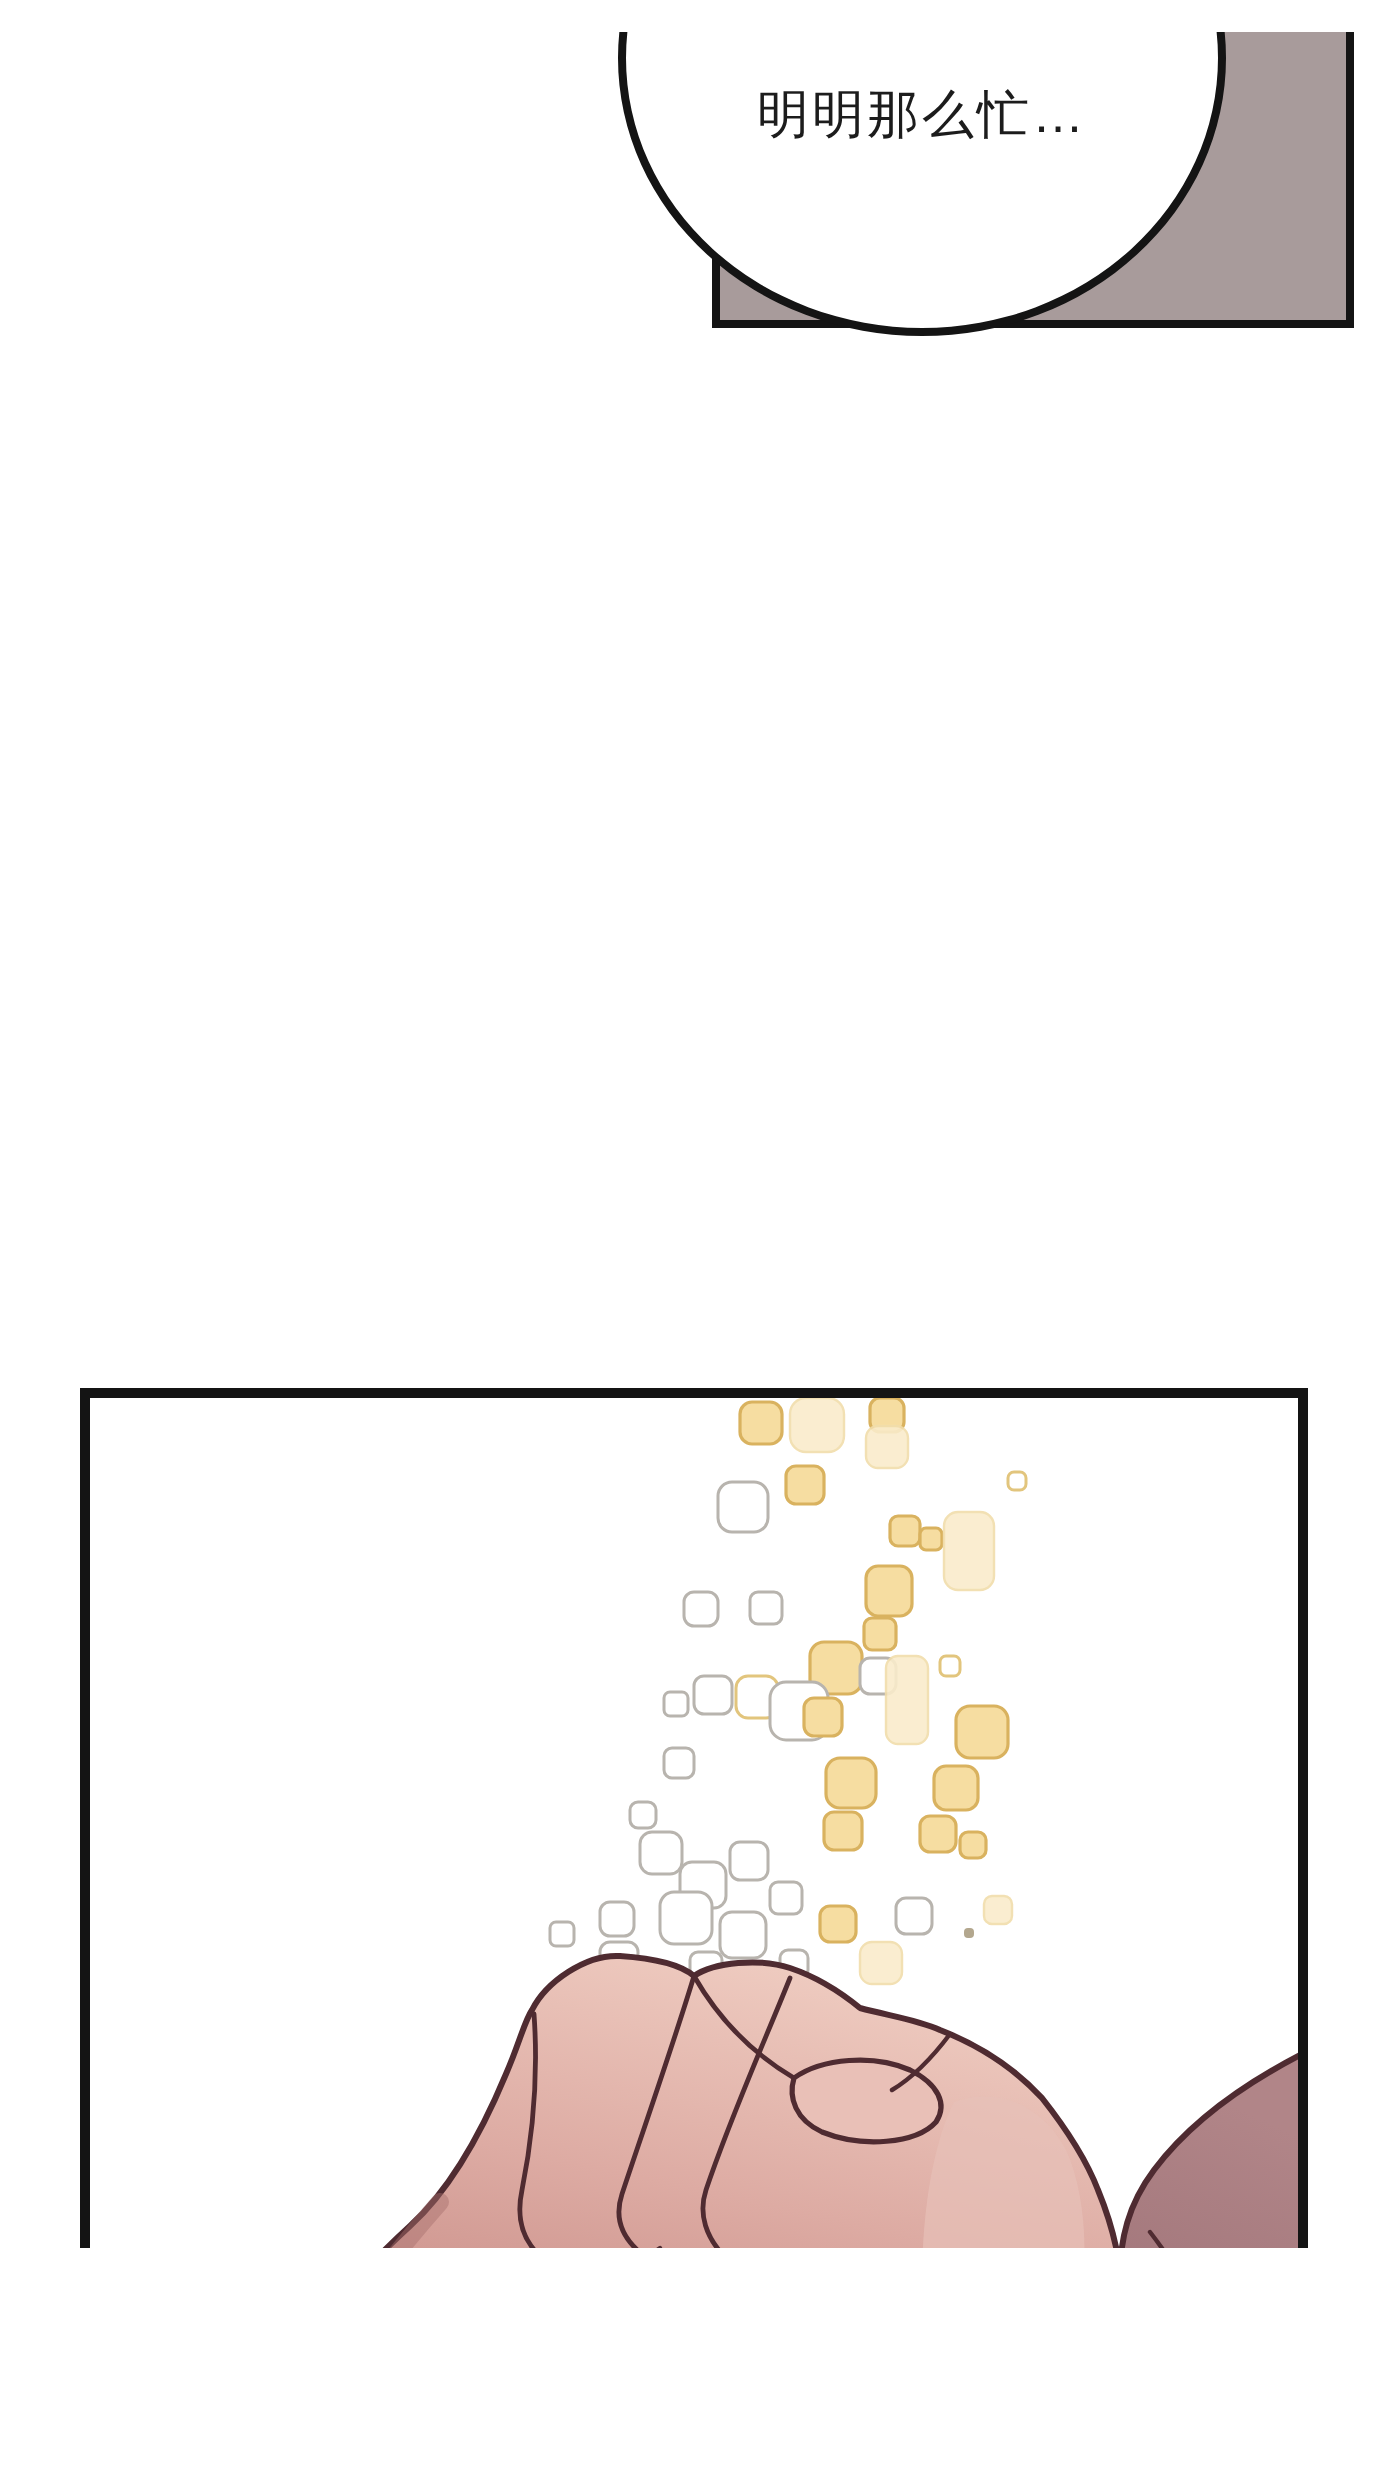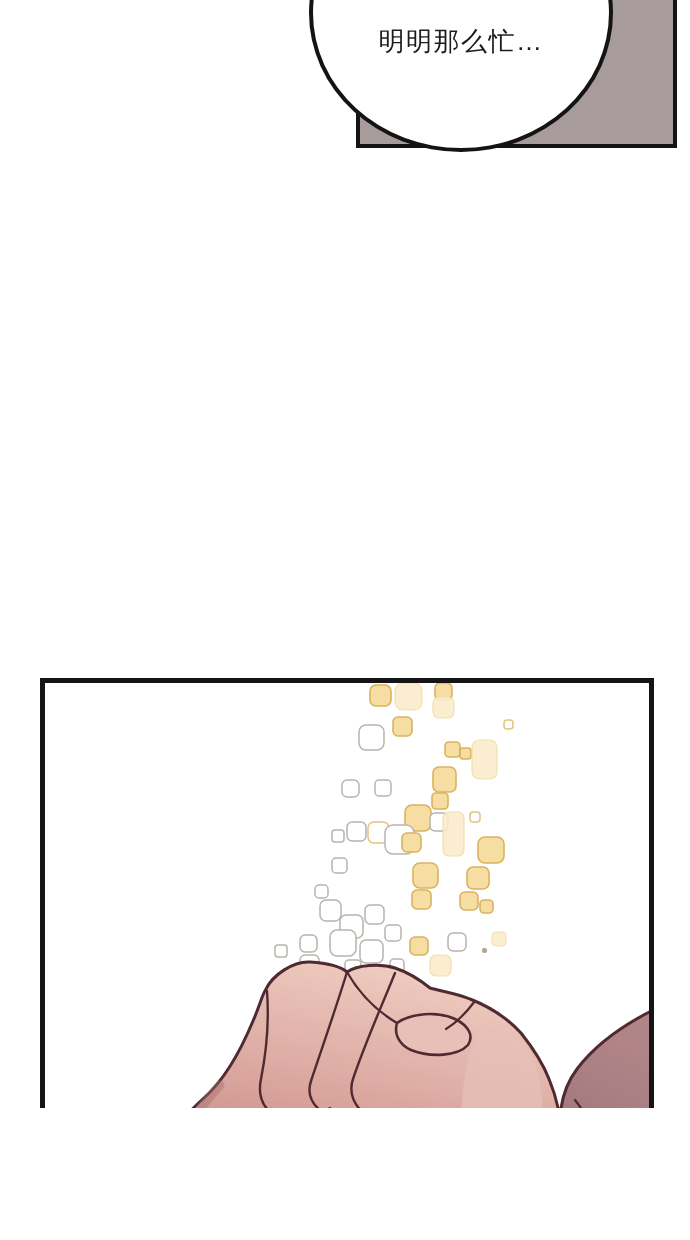--- a/index.html
+++ b/index.html
@@ -1,21 +1,21 @@
 <!DOCTYPE html>
 <html style="--page-bg: #ffffff; --ink: #141414; --panel-gray: #a89b9b; --outline-maroon: #4f2b31; --skin-light: #eecabf; --skin-mid: #d8a49d; --skin-deep: #bb7f7a; --forearm-dark: #9d7176; --hand-highlight: #e7c0b8; --sparkle-yellow: #f6dda1; --sparkle-yellow-outline: #d9b25f; --sparkle-gray-outline: #b8b4ae;"><head>
 <meta charset="utf-8">
 <style>
   * { box-sizing: border-box; margin: 0; padding: 0; }
   html, body { width: 690px; height: 1240px; background: #ffffff; overflow: hidden; }
   body { font-family: "Liberation Sans", "DejaVu Sans", sans-serif; position: relative; }
 
   .stage {
     position: relative; width: 690px; height: 1108px;
-    background: var(--page-bg, #fff); overflow: hidden;
+    background: var(--page-bg, #fff); overflow: hidden; margin-top: 16px;
   }
 
   
   .top-panel {
     position: absolute; left: 356px; top: -20px; width: 321px; height: 168px;
     background: var(--panel-gray, #a89b9b);
     border: 4px solid var(--ink, #141414);
     z-index: 1;
   }
 

